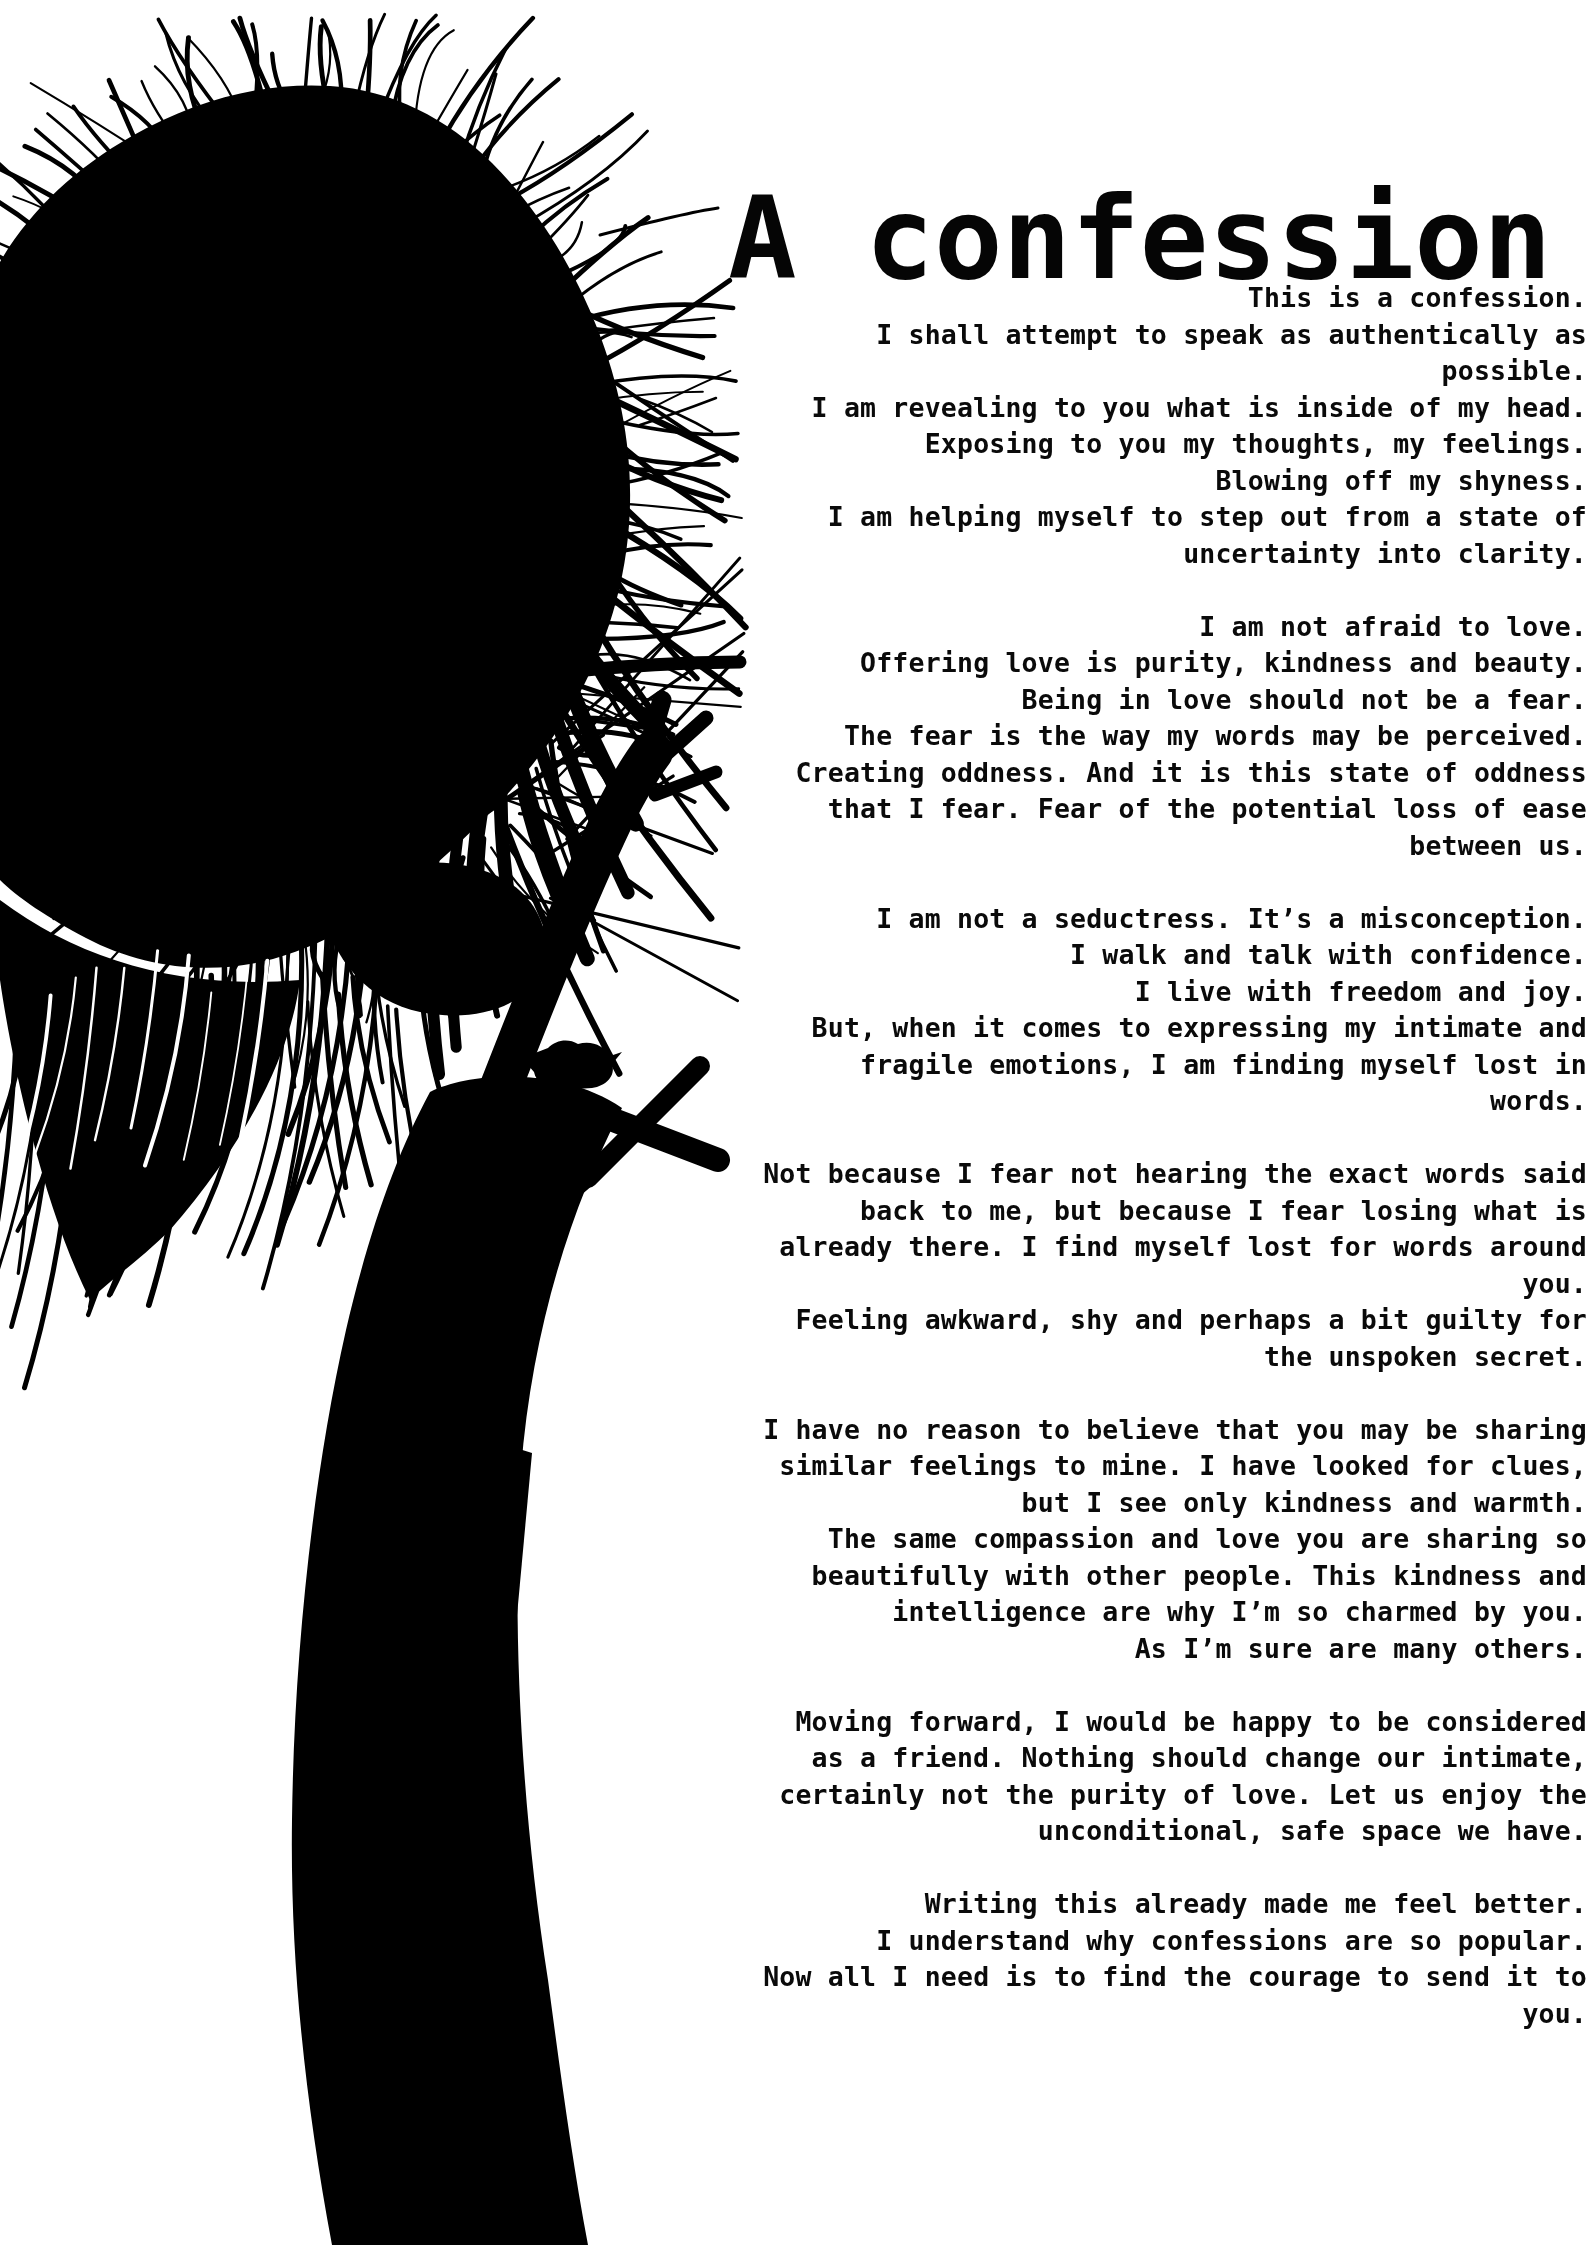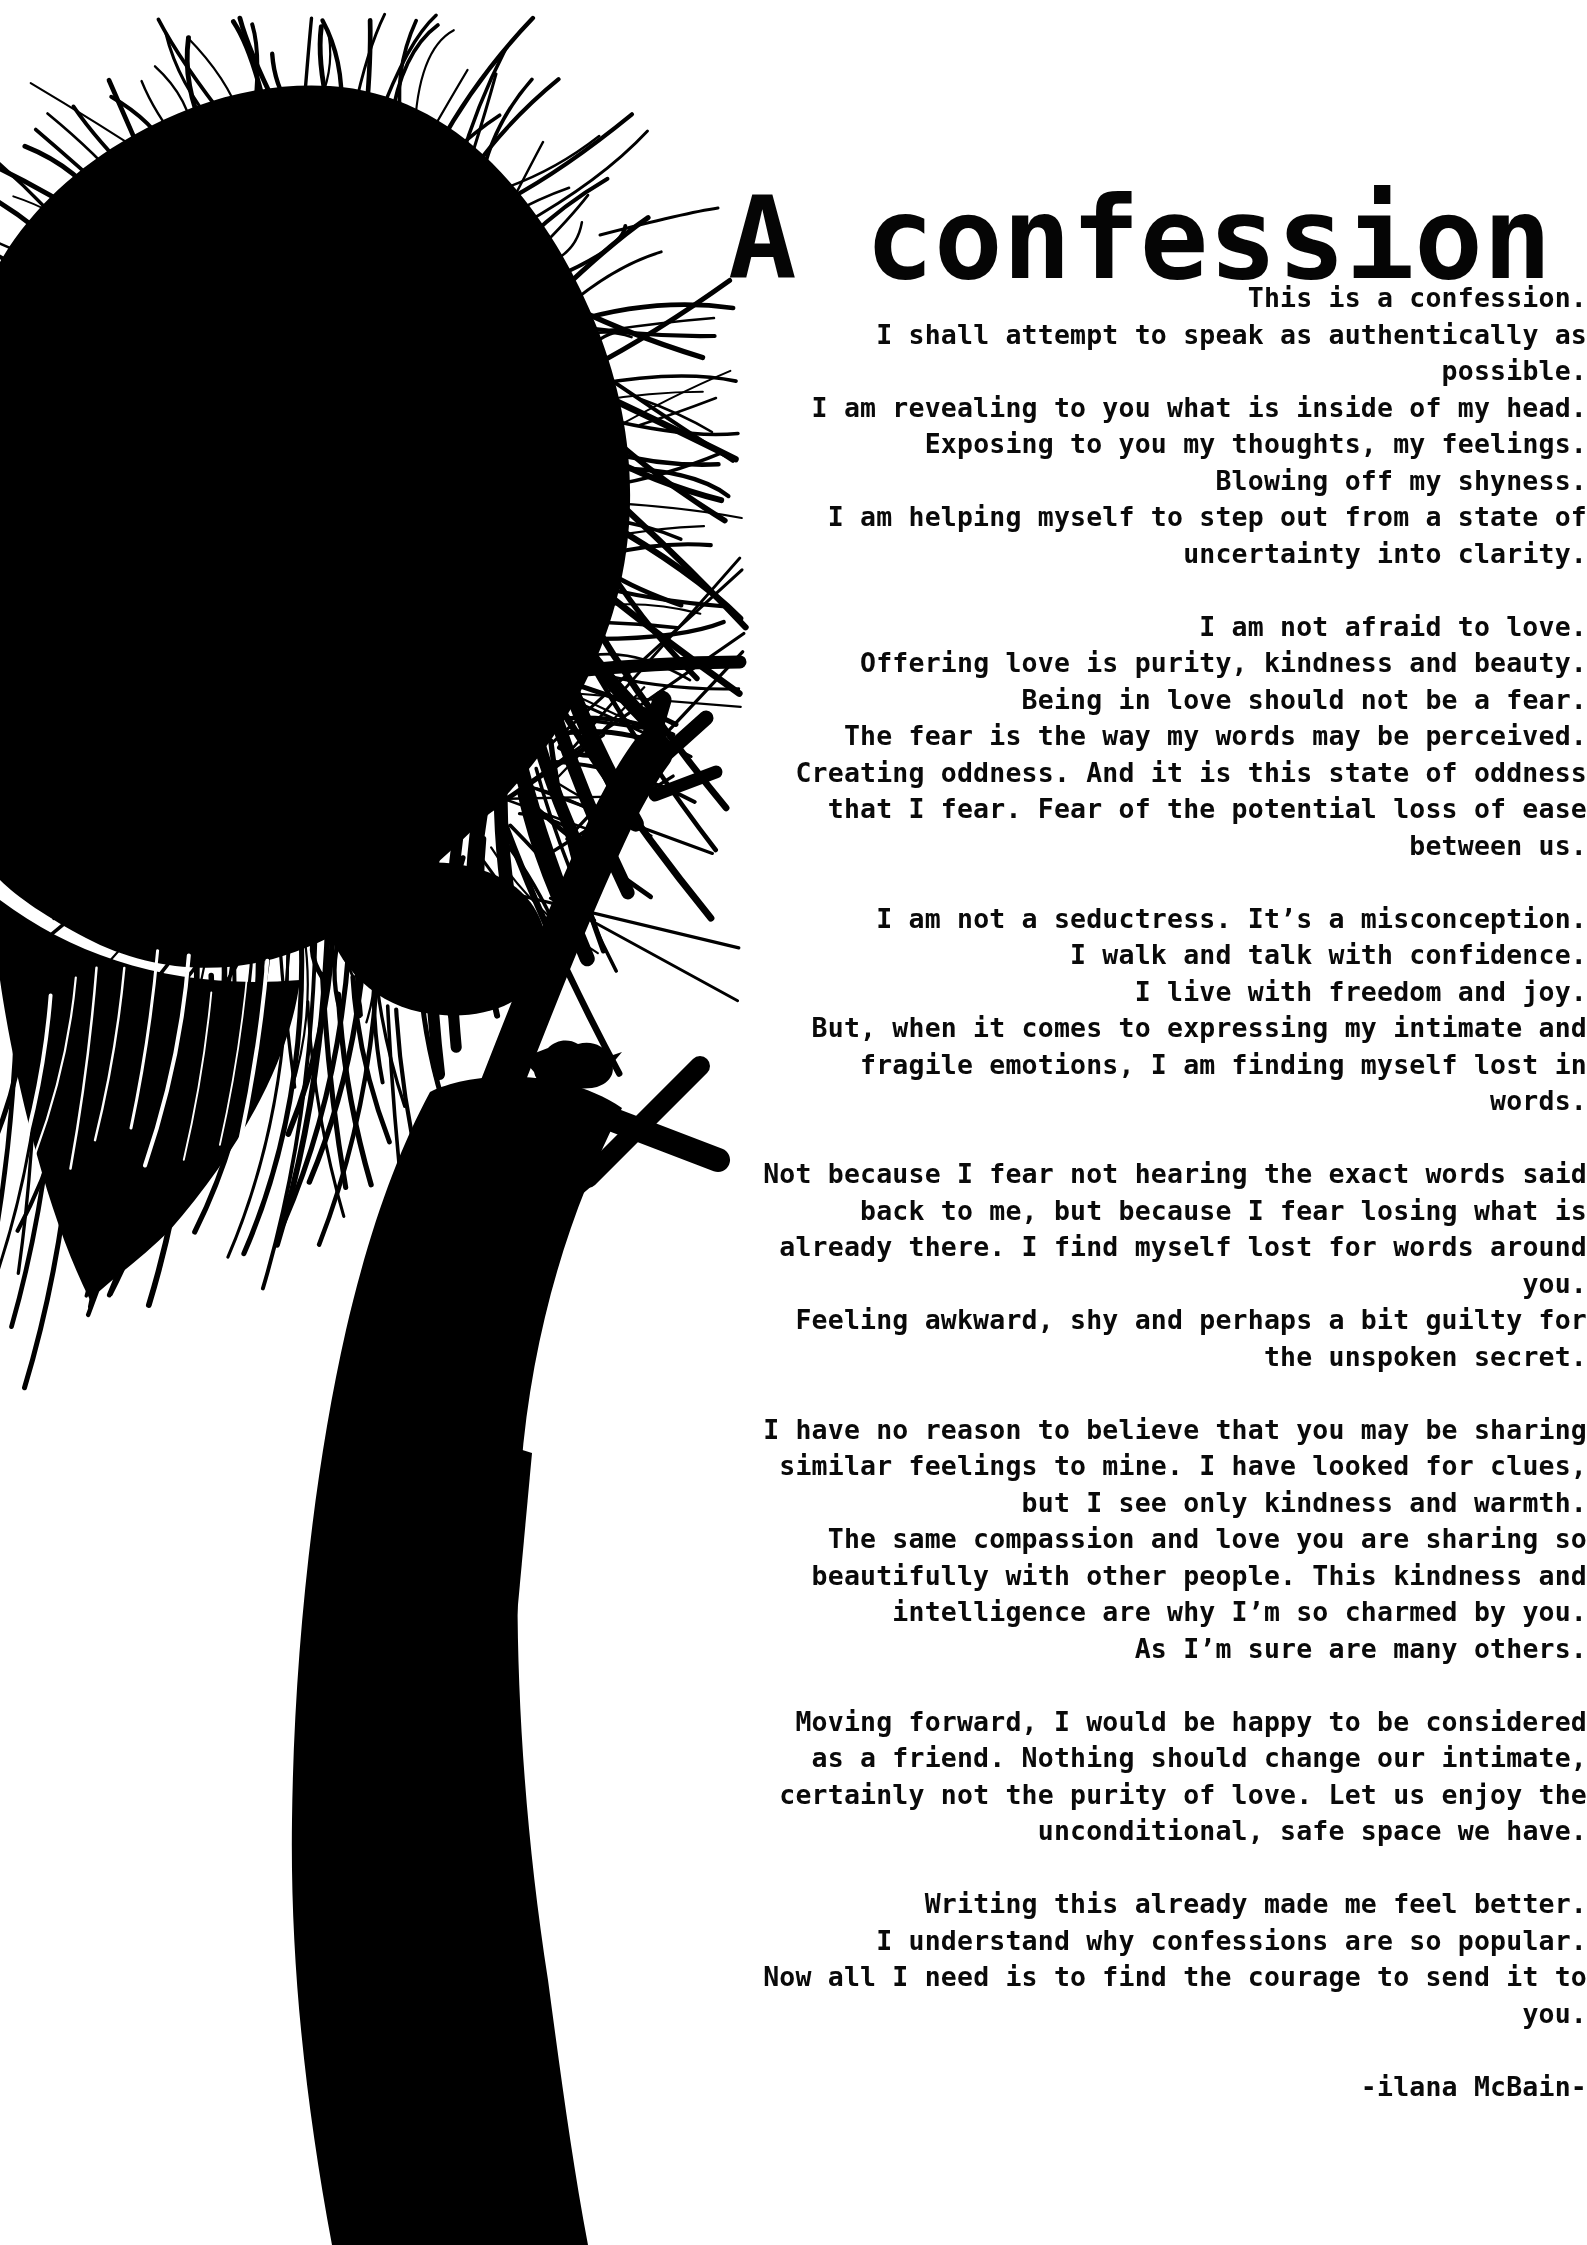--- a/index.html
+++ b/index.html
@@ -384,14 +384,13 @@
 intelligence are why I’m so charmed by you.
 As I’m sure are many others.</p>
   <p>Moving forward, I would be happy to be considered
 as a friend. Nothing should change our intimate,
 certainly not the purity of love. Let us enjoy the
 unconditional, safe space we have.</p>
   <p>Writing this already made me feel better.
 I understand why confessions are so popular.
 Now all I need is to find the courage to send it to
 you.</p>
-  <p class="signature">-ilana McBain-</p>
 </div>
 
 </body></html>

